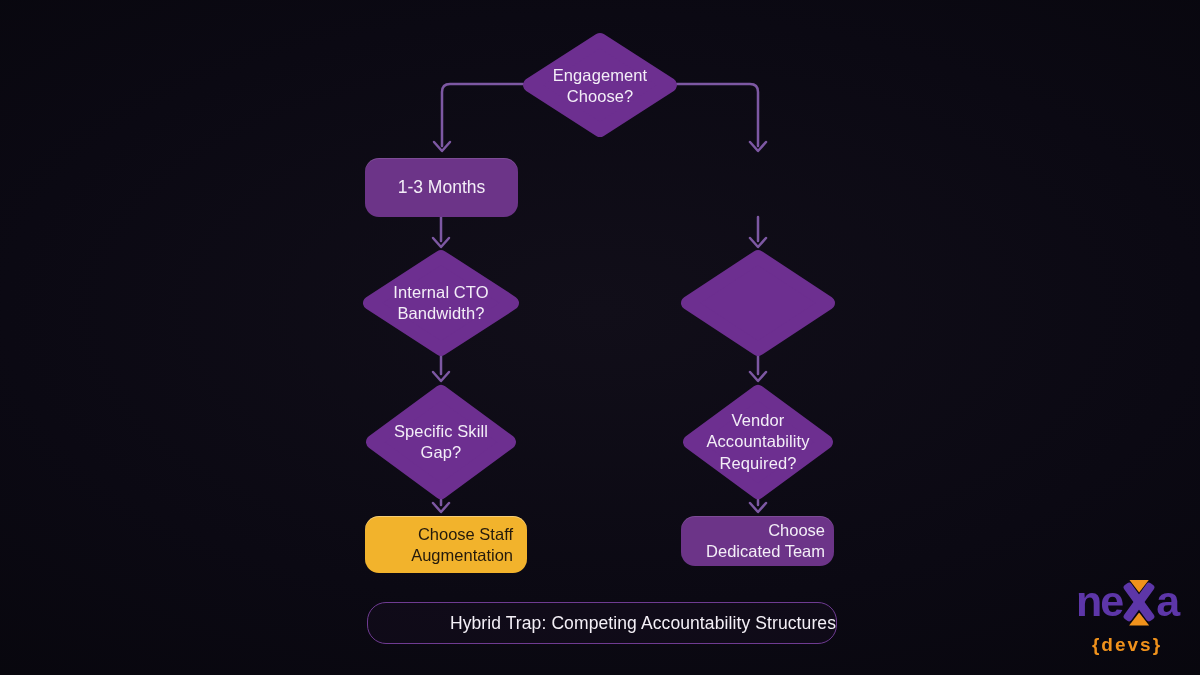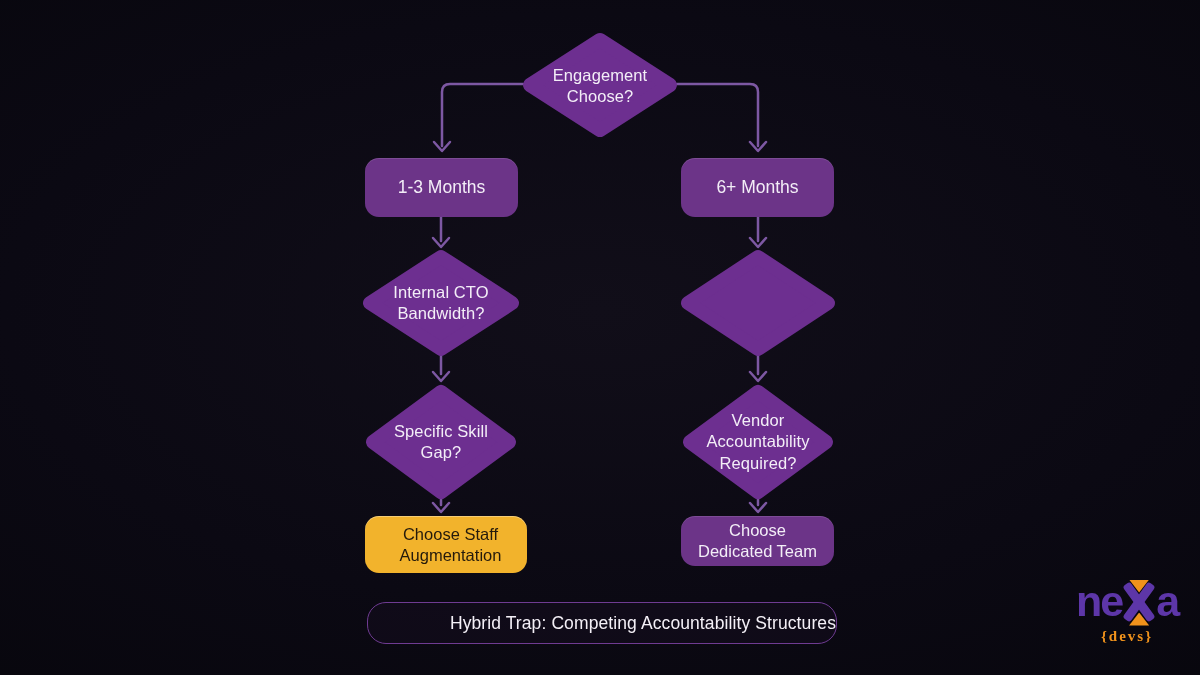--- a/index.html
+++ b/index.html
@@ -13,21 +13,21 @@
   
   .dlabel{
     position:absolute;transform:translate(-50%,-50%);
     color:#f3eef7;text-align:center;font-size:16.5px;line-height:1.3;
     letter-spacing:.1px;z-index:3;
   }
   
   .node-box{
     position:absolute;z-index:2;border-radius:14px;
     background:#6c3488;color:#f3eef7;
-    display:flex;align-items:center;justify-content:center;text-align:center;
+    display:flex;align-items:center;justify-content:center;text-align:right;
     font-size:17.5px;line-height:1.25;box-shadow:inset 0 1px 0 rgba(255,255,255,.12);
   }
   .node-box.small-text{font-size:16.5px;}
   .node-box.yellow{background:#f2b32c;color:#241a0c;box-shadow:inset 0 1px 0 rgba(255,255,255,.35);}
   
   .pill{
     position:absolute;left:367px;top:602px;width:468px;height:40px;z-index:2;
     border:1.5px solid #6f3b92;border-radius:19px;background:rgba(110,47,144,.06);
     display:flex;align-items:center;justify-content:flex-end;
     color:#f4f0f7;font-size:17.5px;letter-spacing:.1px;
@@ -39,22 +39,22 @@
     color:#5d36a8;letter-spacing:-2px;display:flex;align-items:center;justify-content:center;text-align:center;
   }
   .logo-x{position:relative;display:inline-block;width:30px;height:38px;margin:0 2px;}
   .logo-x .bar{position:absolute;left:50%;top:50%;width:9px;height:44px;background:#5d36a8;border-radius:3px;}
   .logo-x .bar1{transform:translate(-50%,-50%) rotate(36deg);}
   .logo-x .bar2{transform:translate(-50%,-50%) rotate(-36deg);}
   .logo-x .tri{position:absolute;left:50%;width:20px;height:13px;background:#f0921c;}
   .logo-x .tri-top{top:-3px;transform:translateX(-50%);clip-path:polygon(0 0,100% 0,50% 100%);}
   .logo-x .tri-bottom{bottom:-5px;transform:translateX(-50%);clip-path:polygon(50% 0,0 100%,100% 100%);}
   .logo-sub{
-    margin-top:5px;font-family:Liberation Serif, serif;font-weight:bold;
-    font-size:15px;color:#f0921c;letter-spacing:2px;
+    margin-top:11px;font-family:Liberation Sans, sans-serif;font-weight:bold;
+    font-size:19px;color:#f0921c;letter-spacing:2px;
   }
 </style>
 </head>
 <body>
 
 <div class="stage">
 
   <svg class="layer" width="1200" height="675" viewBox="0 0 1200 675">
     <g stroke="#7d58a3" stroke-width="2.5" fill="none" stroke-linecap="round" stroke-linejoin="round">
 
@@ -86,21 +86,20 @@
       <polygon points="758,392 826,442 758,492 690,442"></polygon>
     </g>
   </svg>
 
   <div class="dlabel" style="left:600px;top:86px;width:118px;">Engagement Choose?</div>
   <div class="dlabel" style="left:441px;top:303px;width:115px;">Internal CTO Bandwidth?</div>
   <div class="dlabel" style="left:441px;top:442px;width:96px;">Specific Skill Gap?</div>
   <div class="dlabel" style="left:758px;top:442px;width:126px;">Vendor Accountability Required?</div>
 
   <div class="node-box" style="left:365px;top:158px;width:153px;height:59px;">1-3 Months</div>
-  <div class="node-box" style="left:681px;top:158px;width:153px;height:59px;">6+ Months</div>
 
   <div class="node-box yellow small-text" style="left:365px;top:516px;width:153px;height:57px;padding-left:9px;">
     <span style="width:125px;">Choose Staff Augmentation</span>
   </div>
   <div class="node-box small-text" style="left:681px;top:516px;width:153px;height:50px;">
     <span style="width:135px;">Choose Dedicated Team</span>
   </div>
 
   <div class="pill">
     <span>Hybrid Trap: Competing Accountability Structures</span>

